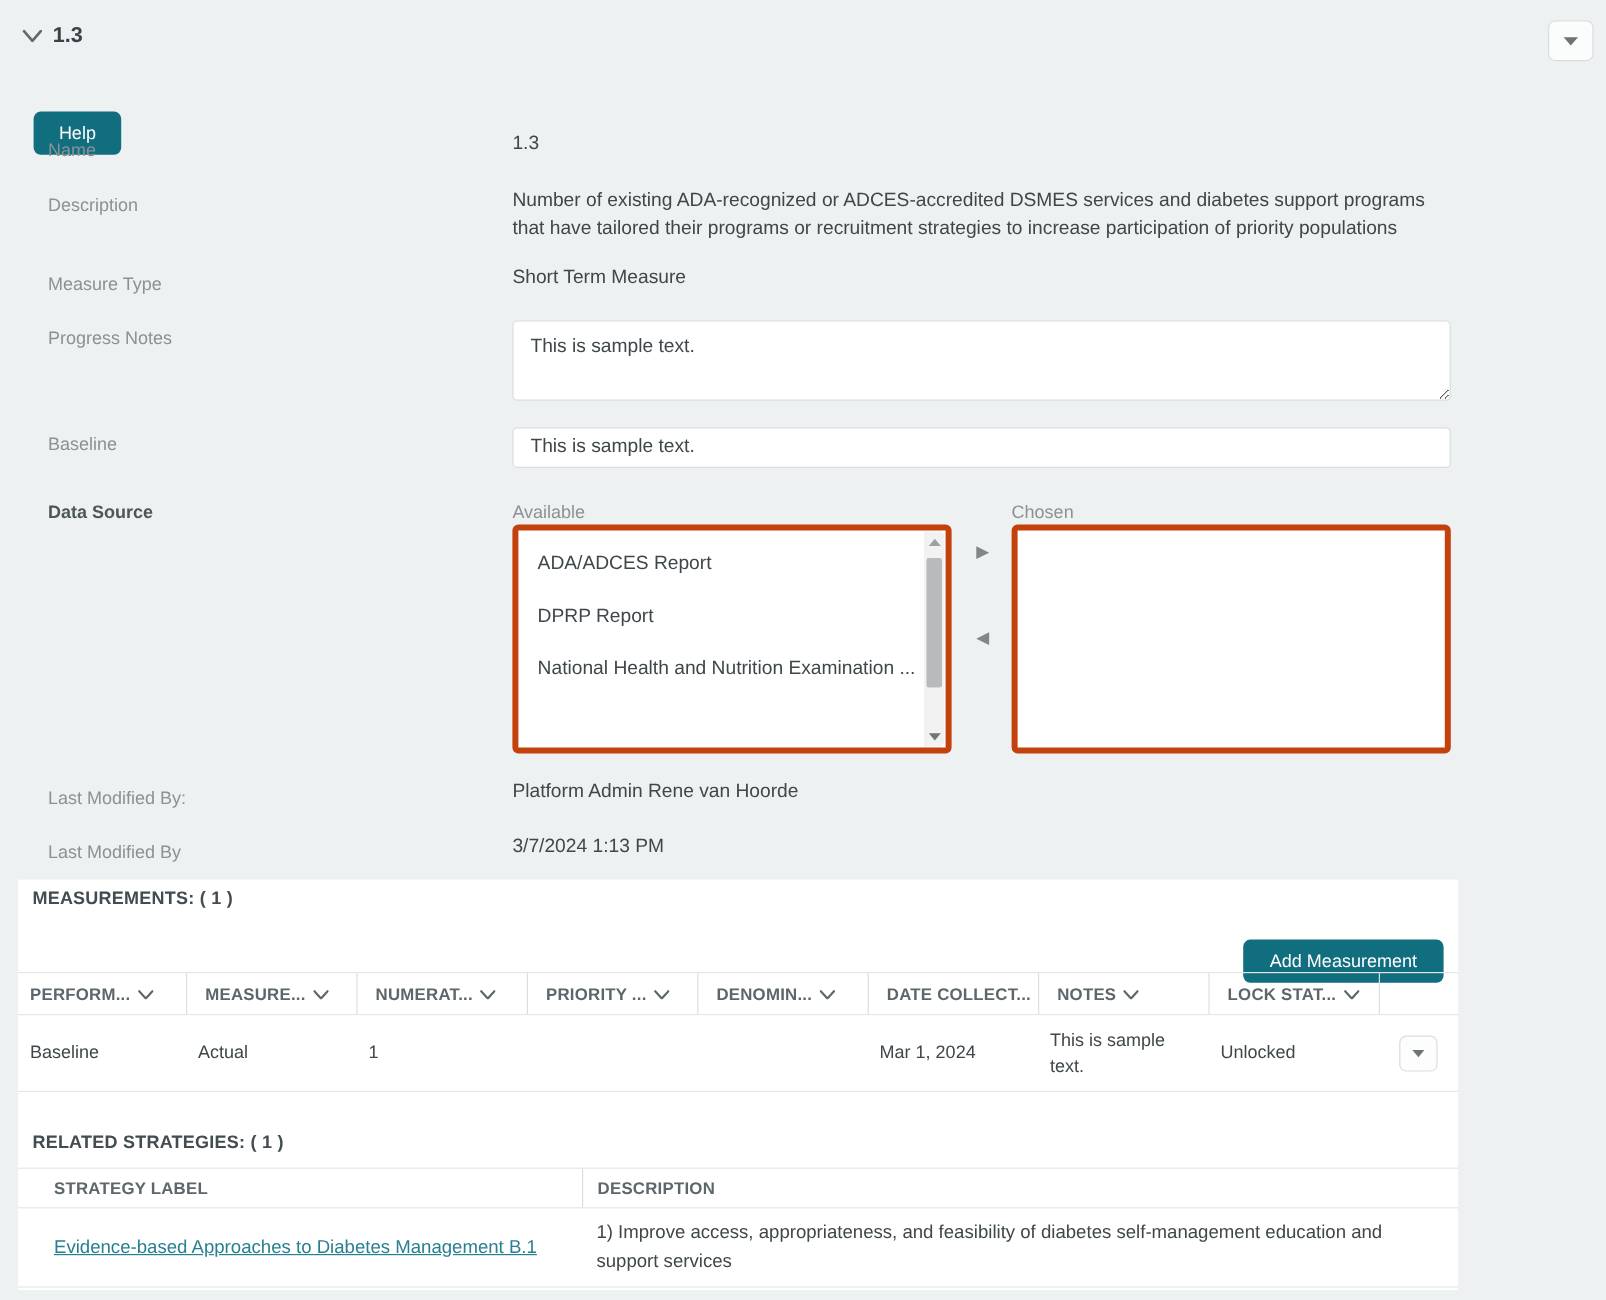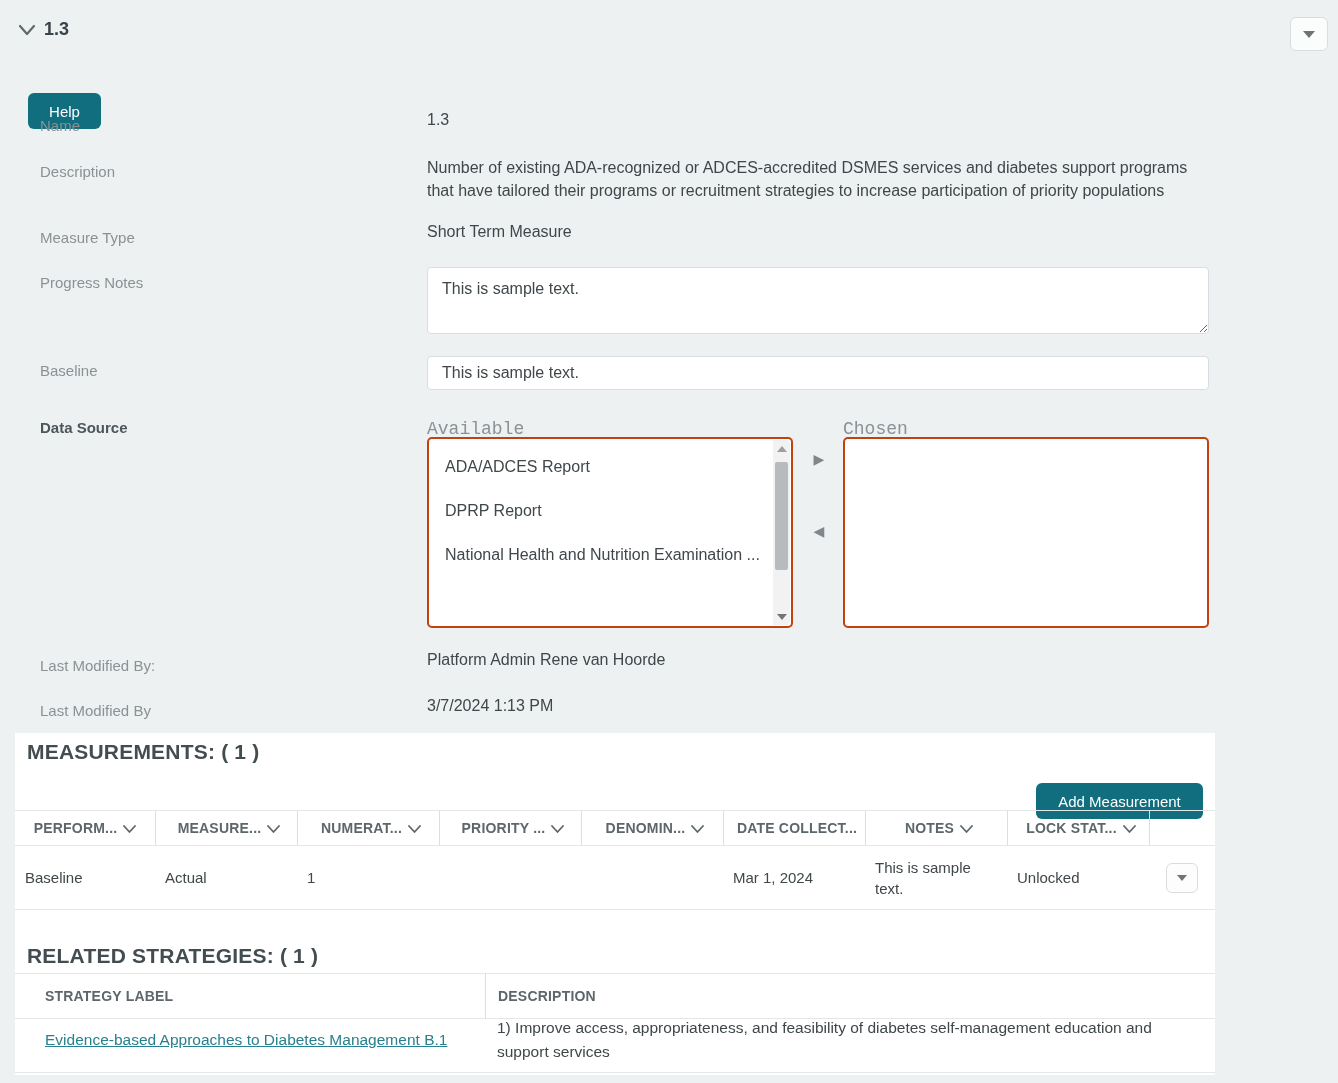--- a/index.html
+++ b/index.html
@@ -26,23 +26,23 @@
   .fvalue { position: absolute; left: 427px; font-size: 16px; color: #3f474a; }
   .desc-value { width: 762px; line-height: 23px; }
 
   .text-area { position: absolute; left: 427px; top: 267px; width: 782px; height: 67px;
     border: 1px solid #d9dde0; border-radius: 4px; background: #fff; resize: both;
     font-family: "Liberation Sans", sans-serif; font-size: 16px; color: #3f474a; padding: 12px 14px; outline: none; }
   .text-input { position: absolute; left: 427px; top: 356px; width: 782px; height: 34px;
     border: 1px solid #d9dde0; border-radius: 4px; background: #fff;
     font-family: "Liberation Sans", sans-serif; font-size: 16px; color: #3f474a; padding: 0 14px; outline: none; }
 
-  .sublabel { position: absolute; font-size: 18px; color: #8b9194; font-family: Liberation Mono, monospace; }
+  .sublabel { position: absolute; font-size: 15px; color: #8b9194; }
   .listbox { position: absolute; top: 437px; width: 366px; height: 191px; background: #fff;
-    border: 2px solid #c2410c; border-radius: 5px; }
+    border: 5px solid #c2410c; border-radius: 5px; }
   .listbox.available { left: 427px; }
   .listbox.chosen { left: 843px; }
   .list-items { position: absolute; left: 0; top: 6px; right: 20px; }
   .list-item { height: 44px; line-height: 44px; padding-left: 16px; font-size: 16px; color: #3f474a;
     white-space: nowrap; overflow: hidden; cursor: pointer; }
 
   
   .vscroll { position: absolute; top: 1px; bottom: 1px; right: 1px; width: 17px; background: #f2f2f2;
     border-radius: 0 4px 4px 0; }
   .vscroll .arrow { position: absolute; left: 0; width: 17px; height: 17px; display: flex; align-items: center; justify-content: center; cursor: pointer; }
@@ -50,41 +50,41 @@
   .vscroll .arrow.down { bottom: 0; }
   .tri-up { width: 0; height: 0; border-left: 5px solid transparent; border-right: 5px solid transparent; border-bottom: 6px solid #9aa0a3; }
   .tri-down { width: 0; height: 0; border-left: 5px solid transparent; border-right: 5px solid transparent; border-top: 6px solid #6f7578; }
   .vthumb { position: absolute; left: 2px; top: 22px; width: 13px; height: 108px; background: #b7bbbd; border-radius: 2px; cursor: pointer; }
 
   .move-btn { position: absolute; left: 810px; width: 18px; height: 18px; background: transparent; border: none;
     font-size: 14px; color: #808689; cursor: pointer; line-height: 18px; text-align: center; }
 
   
   .panel { position: absolute; left: 15px; top: 733px; width: 1200px; height: 342px; background: #ffffff; }
-  .section-heading { position: absolute; font-size: 21px; font-weight: bold; color: #434c50; letter-spacing: 0.2px; }
+  .section-heading { position: absolute; font-size: 15px; font-weight: bold; color: #434c50; letter-spacing: 0.2px; }
   .add-measure-btn { position: absolute; left: 1021px; top: 14px; width: 167px; height: 36px; font-size: 15px; }
 
   .m-header { position: absolute; left: 0; top: 77px; width: 1200px; height: 36px; display: flex;
     border-top: 1px solid #e3e7e8; border-bottom: 1px solid #e3e7e8; }
-  .m-hcell { display: flex; align-items: center; justify-content: center; padding: 0 10px;
+  .m-hcell { display: flex; align-items: center; justify-content: flex-start; padding: 0 10px;
     font-size: 14px; font-weight: bold; color: #5d666a; letter-spacing: 0.2px; cursor: pointer; white-space: nowrap; overflow: hidden; }
   .m-hcell + .m-hcell { border-left: 1px solid #dbdfe1; padding-left: 15px; }
   .sort-chev { flex: 0 0 auto; margin-left: 6px; }
 
   .m-row { position: absolute; left: 0; top: 113px; width: 1200px; height: 64px; display: flex;
     border-bottom: 1px solid #e3e7e8; }
   .m-cell { display: flex; align-items: center; padding: 0 10px; font-size: 15px; color: #3f474a; }
   .m-cell.wrap { line-height: 21px; }
   .row-menu-btn { width: 32px; height: 30px; background: #fdfdfd; border: 1px solid #d9dde0; border-radius: 6px;
     display: flex; align-items: center; justify-content: center; cursor: pointer; }
   .row-menu-btn .caret-down { border-left-width: 5px; border-right-width: 5px; border-top-width: 6px; }
 
   .c140 { flex: 0 0 140px; } .c142 { flex: 0 0 142px; } .cfill { flex: 1 1 auto; justify-content: center; }
 
-  .s-header { position: absolute; left: 0; top: 240px; width: 1200px; height: 46px; display: flex;
+  .s-header { position: absolute; left: 0; top: 240px; width: 1200px; height: 34px; display: flex;
     border-top: 1px solid #e3e7e8; border-bottom: 1px solid #e3e7e8; }
   .s-hcell { display: flex; align-items: center; font-size: 14px; font-weight: bold; color: #5d666a; letter-spacing: 0.2px; }
   .s-hcell.label-col { flex: 0 0 470px; padding-left: 30px; }
   .s-hcell.desc-col { flex: 1 1 auto; padding-left: 12px; border-left: 1px solid #dbdfe1; }
   .s-row { position: absolute; left: 0; top: 274px; width: 1200px; height: 66px; display: flex;
     border-bottom: 1px solid #e3e7e8; }
   .s-cell { display: flex; align-items: center; font-size: 15.5px; }
   .s-cell.label-col { flex: 0 0 470px; padding-left: 30px; }
   .s-cell.desc-col { flex: 1 1 auto; padding: 6px 40px 6px 12px; line-height: 24px; }
   .strategy-link { color: #26808f; text-decoration: underline; cursor: pointer; }

